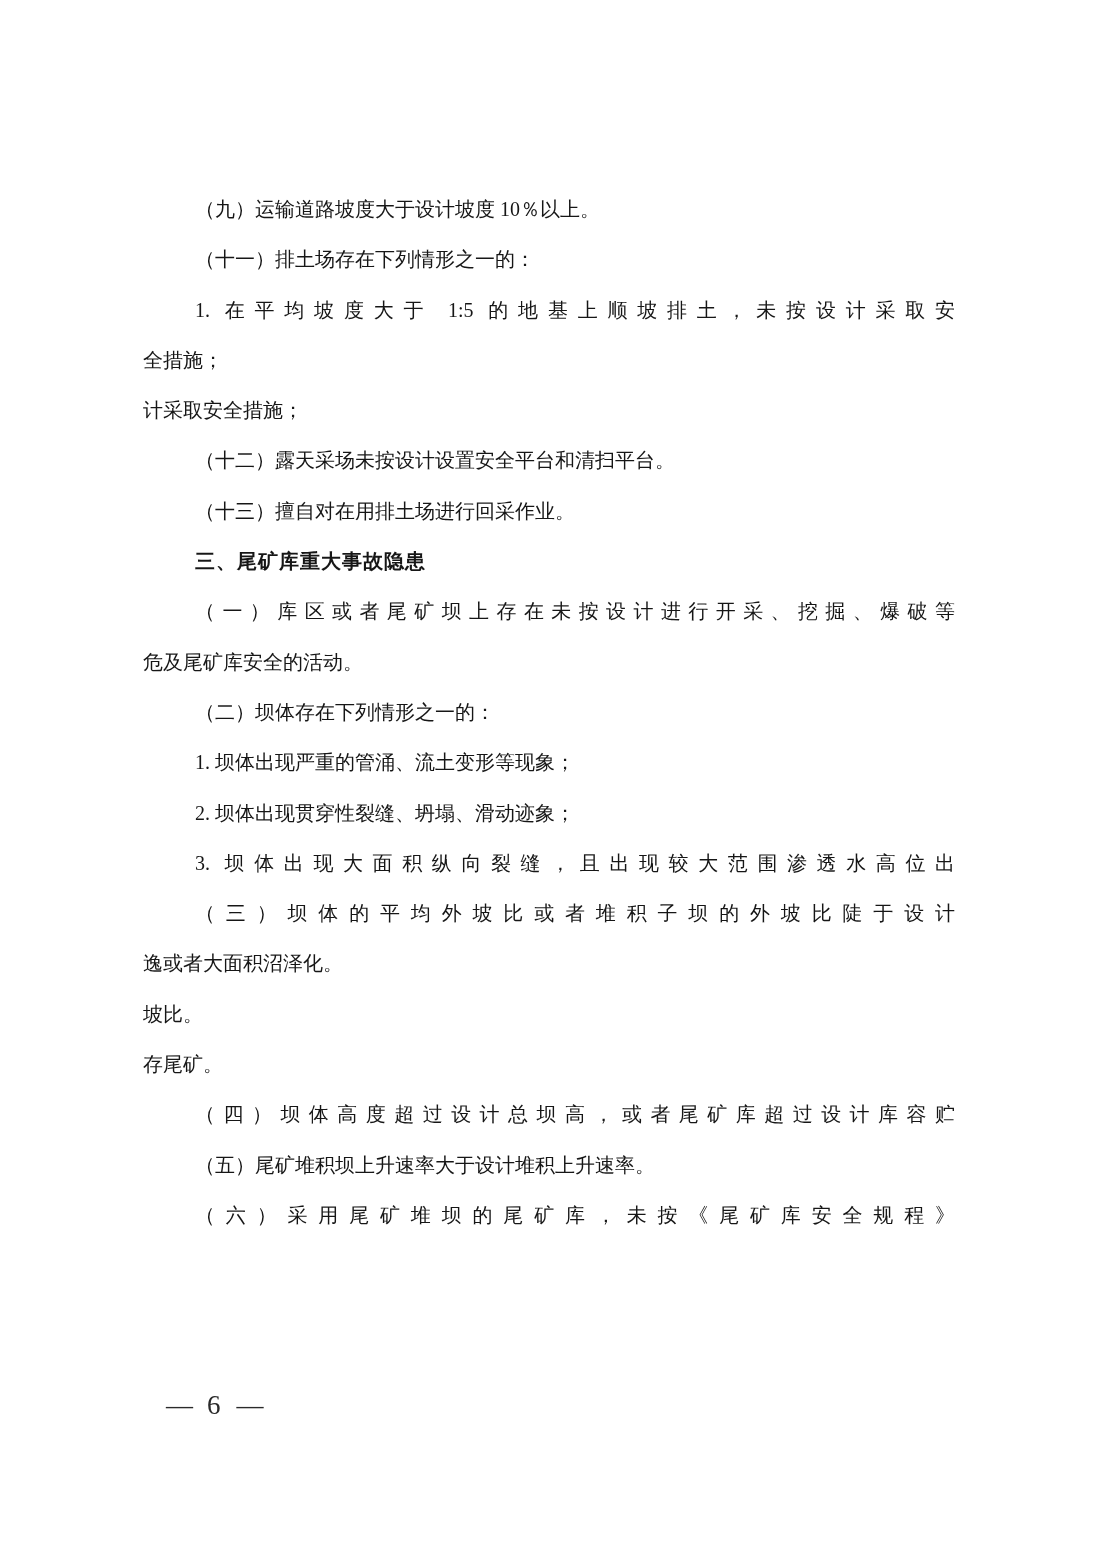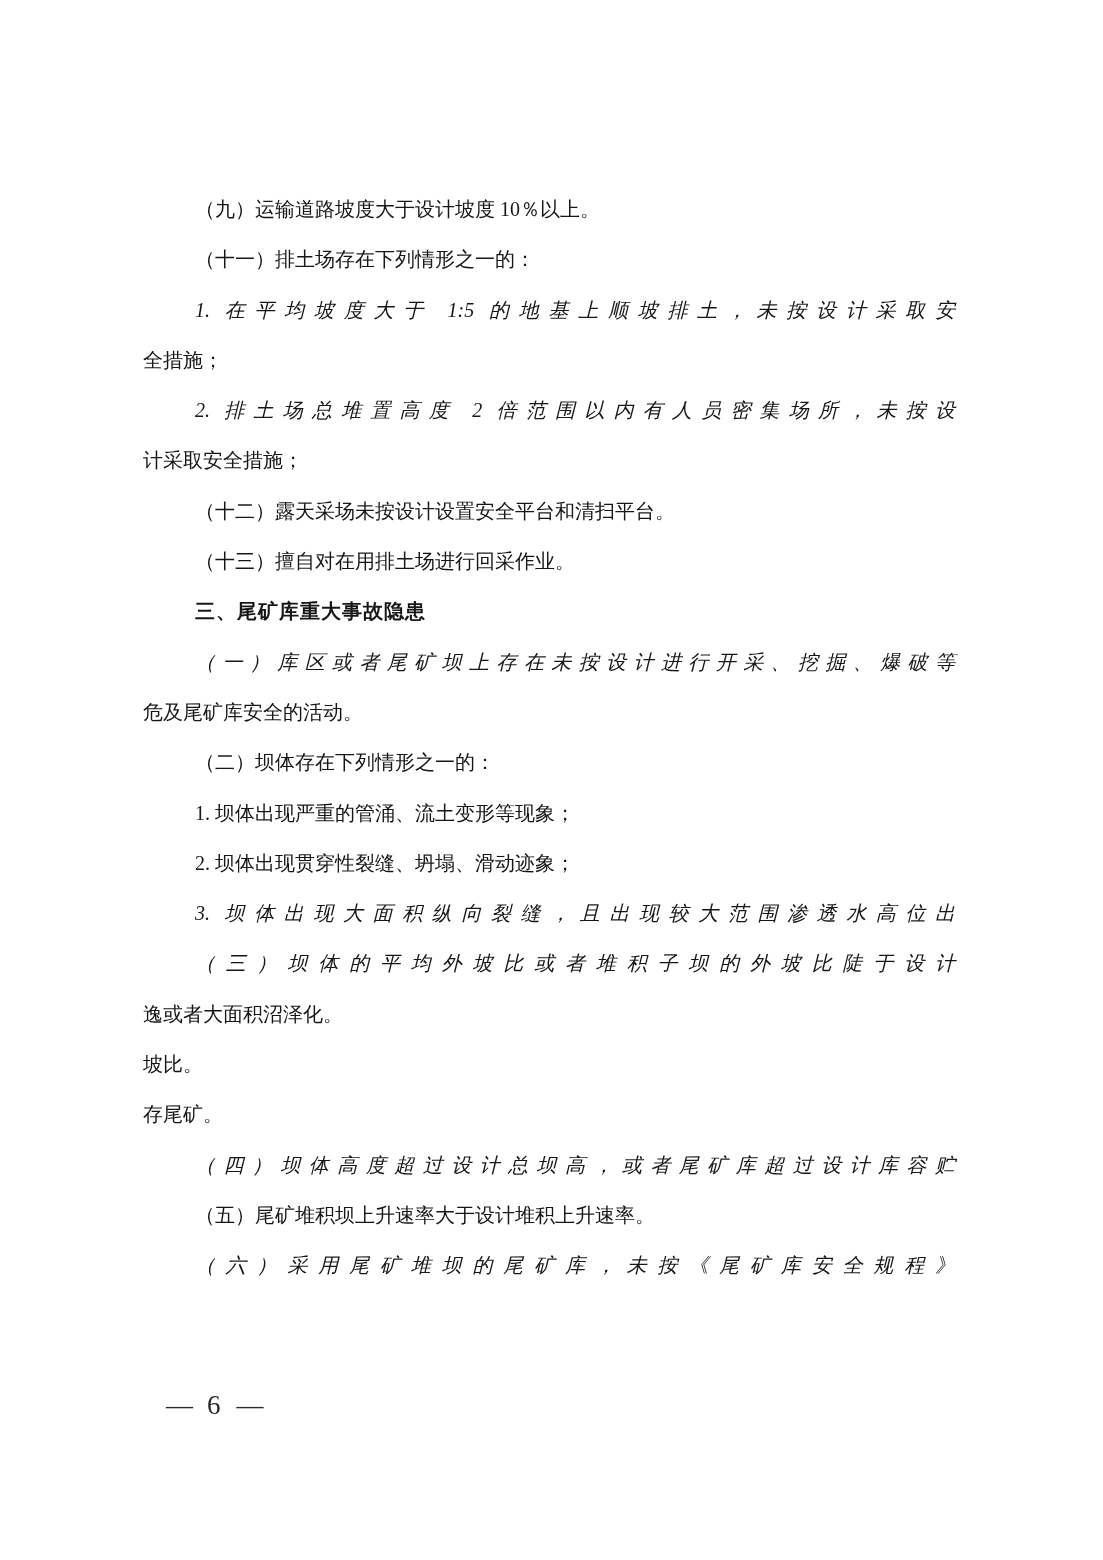--- a/index.html
+++ b/index.html
@@ -30,21 +30,20 @@
     white-space: pre;
     text-align: left;
   }
   .ln.in {
     text-indent: 52px;
   }
   .ln.fill {
     white-space: normal;
     text-align: justify;
     text-align-last: justify;
-    font-style: italic;
   }
   .ln.head {
     font-family: "Liberation Sans", sans-serif;
     font-weight: bold;
     letter-spacing: 1px;
   }
   .footer {
     position: absolute;
     top: 1392px;
     left: 166px;
@@ -66,21 +65,20 @@
 </head>
 <body>
 
 <div class="page">
 
   <div class="body-text">
     <div class="ln in">（九）运输道路坡度大于设计坡度 10％以上。</div>
     <div class="ln in">（十一）排土场存在下列情形之一的：</div>
     <div class="ln in fill">1. 在平均坡度大于 1:5 的地基上顺坡排土，未按设计采取安</div>
     <div class="ln">全措施；</div>
-    <div class="ln in fill">2. 排土场总堆置高度 2 倍范围以内有人员密集场所，未按设</div>
     <div class="ln">计采取安全措施；</div>
     <div class="ln in">（十二）露天采场未按设计设置安全平台和清扫平台。</div>
     <div class="ln in">（十三）擅自对在用排土场进行回采作业。</div>
     <div class="ln in head">三、尾矿库重大事故隐患</div>
     <div class="ln in fill">（一）库区或者尾矿坝上存在未按设计进行开采、挖掘、爆破等</div>
     <div class="ln">危及尾矿库安全的活动。</div>
     <div class="ln in">（二）坝体存在下列情形之一的：</div>
     <div class="ln in">1. 坝体出现严重的管涌、流土变形等现象；</div>
     <div class="ln in">2. 坝体出现贯穿性裂缝、坍塌、滑动迹象；</div>
     <div class="ln in fill">3. 坝体出现大面积纵向裂缝，且出现较大范围渗透水高位出</div>

